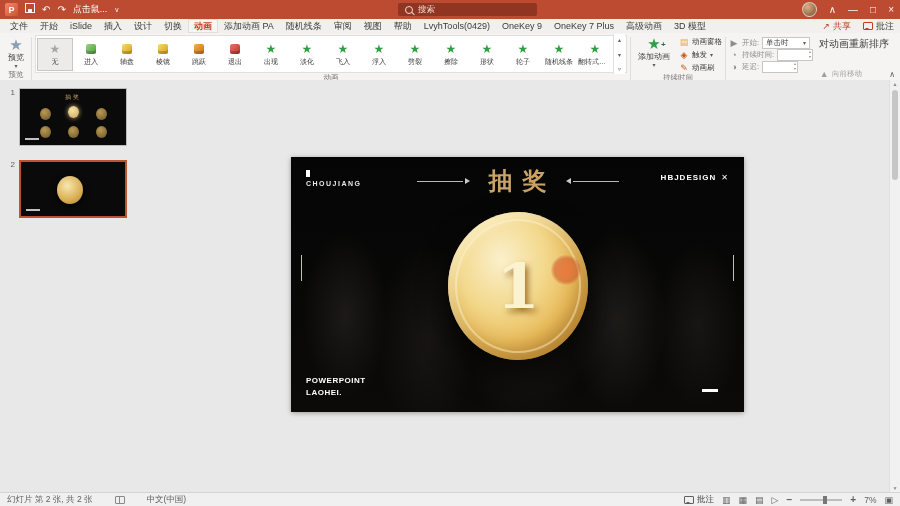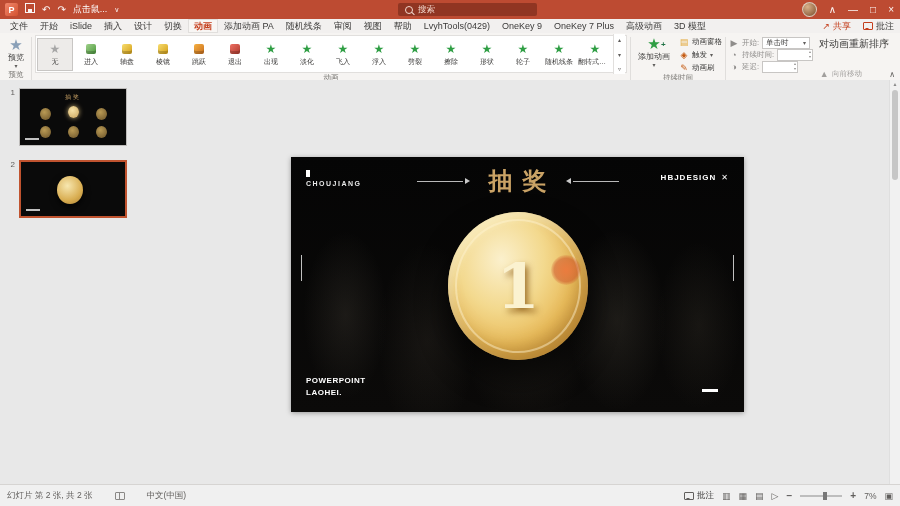--- a/index.html
+++ b/index.html
@@ -114,21 +114,21 @@
     background:radial-gradient(circle,rgba(235,120,60,.95) 0%,rgba(205,75,35,.55) 55%,transparent 75%);}
   .slide-footer{position:absolute;left:15px;bottom:13px;font-size:8px;color:#fff;font-weight:bold;line-height:1.5;letter-spacing:.5px;}
   .slide-dash{position:absolute;right:26px;bottom:20px;width:16px;height:3px;background:#fff;}
 
   .vscroll{position:absolute;right:0;top:0;width:10px;height:100%;background:#F1F1F1;border-left:1px solid #DFDFDF;display:flex;flex-direction:column;align-items:center;}
   .sb-arrow{font-size:5px;color:#8a8a8a;line-height:8px;}
   .sb-thumb{width:6px;height:90px;background:#C6C6C6;border-radius:3px;margin-top:2px;}
   .sb-bottom{margin-top:auto;}
 
   
-  .statusbar{position:absolute;left:0;right:0;bottom:0;height:22px;background:#F0F0F0;border-top:1px solid #D6D4D2;display:flex;align-items:center;font-size:8.5px;color:#605e5c;padding:0 7px;gap:22px;box-sizing:border-box;}
+  .statusbar{position:absolute;left:0;right:0;bottom:0;height:14px;background:#F0F0F0;border-top:1px solid #D6D4D2;display:flex;align-items:center;font-size:8.5px;color:#605e5c;padding:0 7px;gap:22px;box-sizing:border-box;}
   .sb-right{margin-left:auto;display:flex;align-items:center;gap:8px;}
   .view-ic{font-size:9px;color:#605e5c;cursor:default;}
   .zoom-btn{font-size:10px;font-weight:bold;color:#605e5c;line-height:10px;cursor:default;}
   .zslider{width:42px;height:2px;background:#BDBDBD;position:relative;}
   .zknob{position:absolute;left:55%;top:-3px;width:4px;height:8px;background:#777;}
   .book-icon{width:8px;height:6px;border:1px solid #8a8886;border-radius:1px;position:relative;display:inline-block;}
   .book-icon::after{content:"";position:absolute;left:3px;top:0;bottom:0;width:1px;background:#8a8886;}
 </style>
 </head>
 <body>

